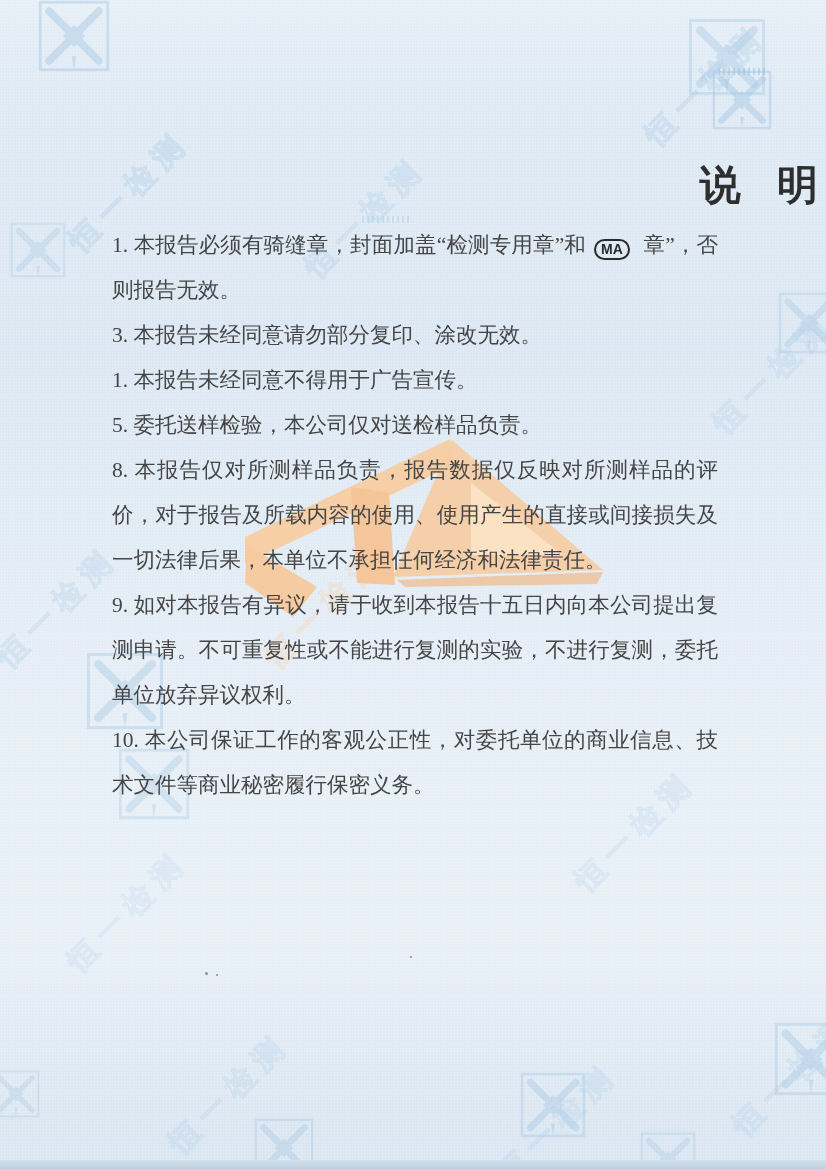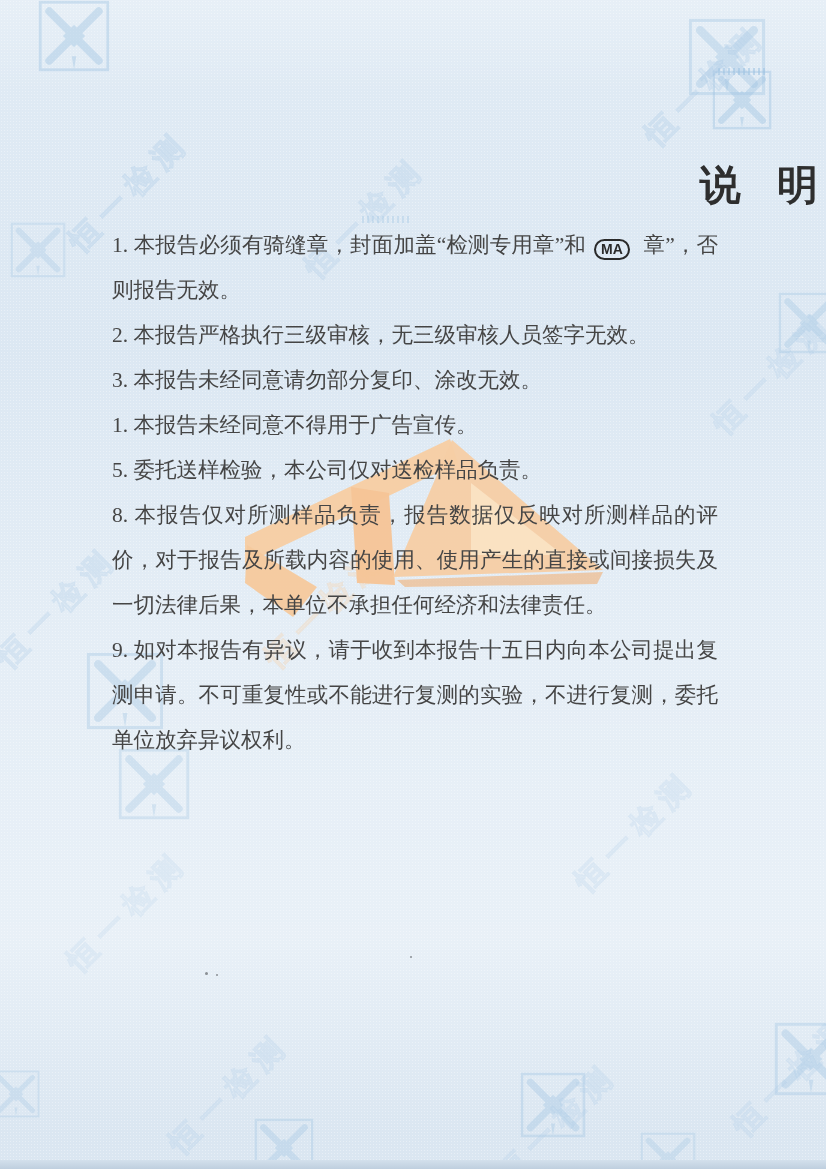--- a/index.html
+++ b/index.html
@@ -130,26 +130,26 @@
     <polygon points="2,108 72,150 48,180 0,146" fill="#f5c99c" opacity=".95"></polygon>
     <polygon points="106,50 144,56 150,148 112,146" fill="#f5c496" opacity=".95"></polygon>
     <polygon points="207,3 358,133 148,140" fill="#f6cda4" opacity=".95"></polygon>
     <polygon points="226,46 318,118 226,118" fill="#fbe3c4" opacity=".9"></polygon>
     <polygon points="152,143 358,135 352,147 160,150" fill="#f0b67f" opacity=".65"></polygon>
   </svg>
 
   <h1 class="title">说 明</h1>
   <div class="notes">
       <p>1. 本报告必须有骑缝章，封面加盖“检测专用章”和<span class="cma">MA</span> 章”，否则报告无效。</p>
-      <p>2. 本报告严格执行三级审核，无三级审核人员签字无效。</p>
       <p>3. 本报告未经同意请勿部分复印、涂改无效。</p>
       <p>1. 本报告未经同意不得用于广告宣传。</p>
       <p>5. 委托送样检验，本公司仅对送检样品负责。</p>
       <p>8. 本报告仅对所测样品负责，报告数据仅反映对所测样品的评价，对于报告及所载内容的使用、使用产生的直接或间接损失及一切法律后果，本单位不承担任何经济和法律责任。</p>
       <p>9. 如对本报告有异议，请于收到本报告十五日内向本公司提出复测申请。不可重复性或不能进行复测的实验，不进行复测，委托单位放弃异议权利。</p>
+      <p>10. 本公司保证工作的客观公正性，对委托单位的商业信息、技术文件等商业秘密履行保密义务。</p>
     </div>
 
   <div class="speck" style="left:205px;top:972px;width:3px;height:3px"></div>
   <div class="speck" style="left:216px;top:974px;width:2px;height:2px"></div>
   <div class="speck" style="left:410px;top:956px;width:2px;height:2px"></div>
 
   <div class="bottom-strip"></div>
 </div>
 
 </body></html>

